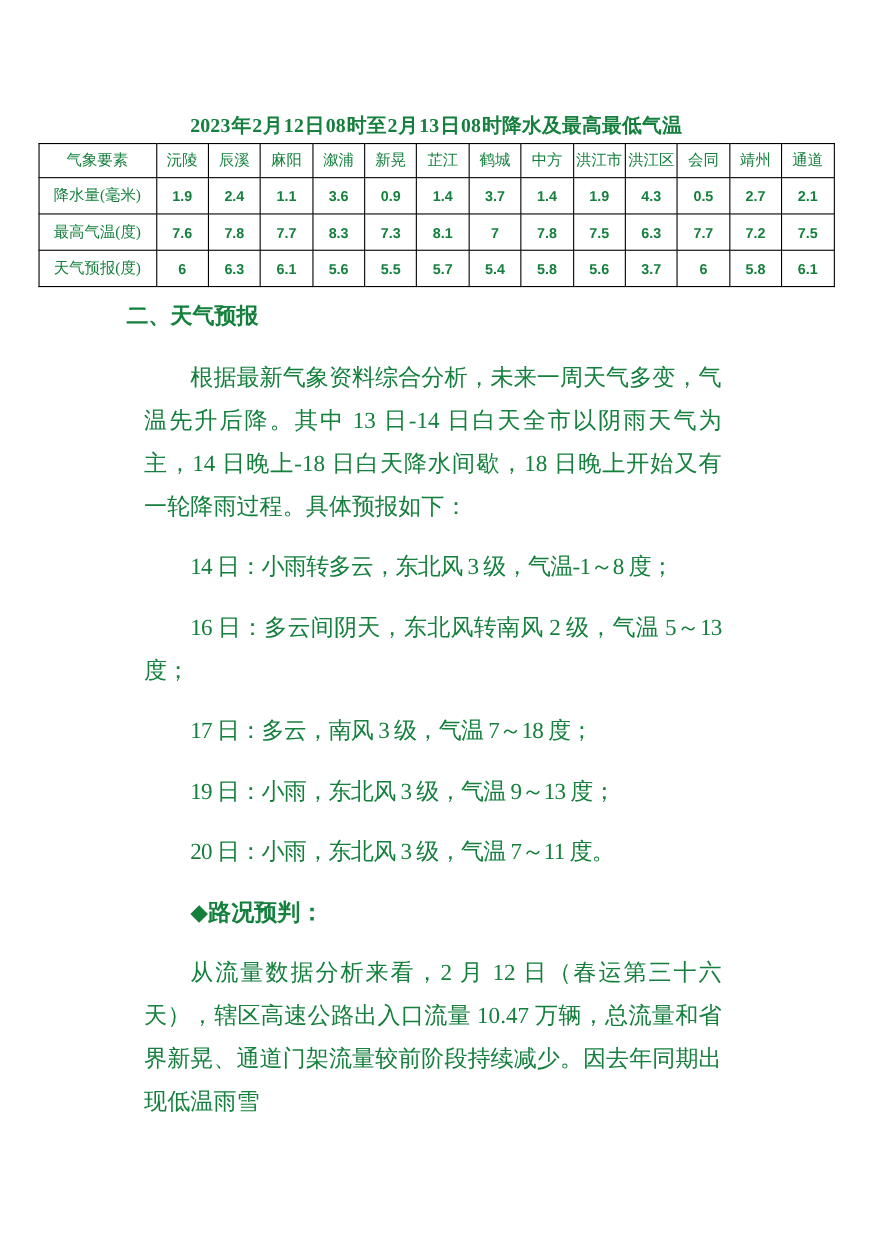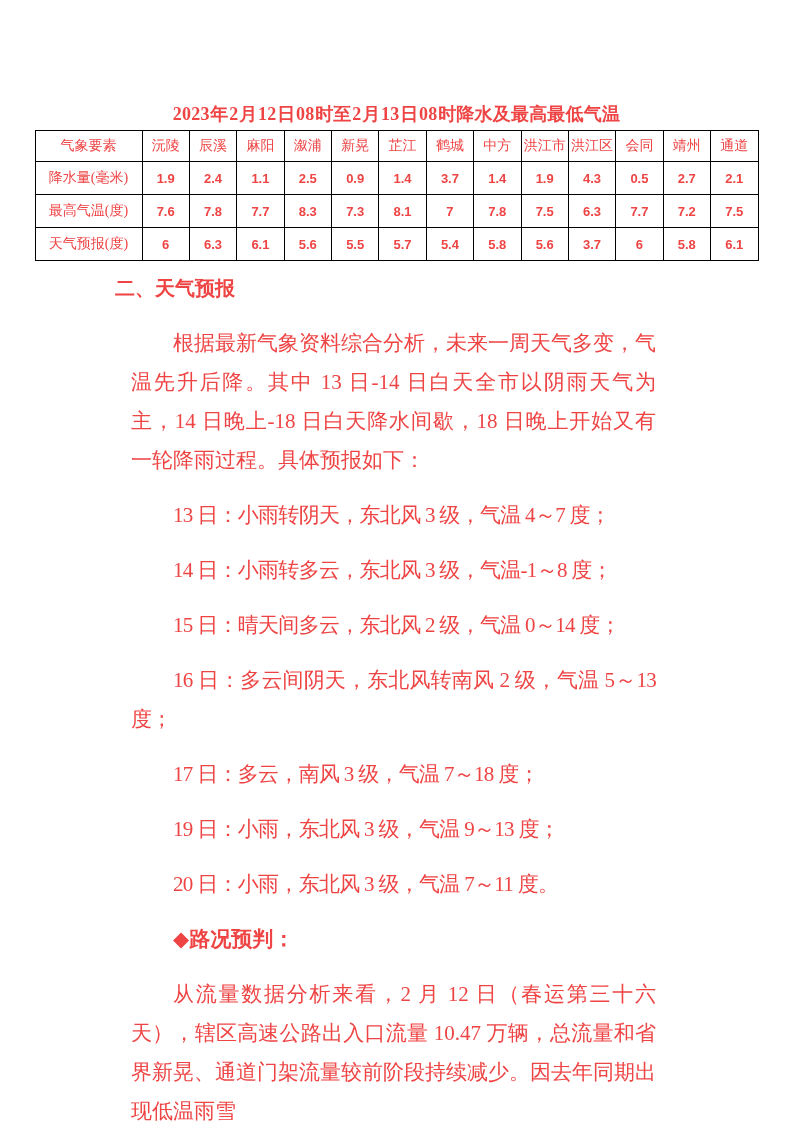--- a/index.html
+++ b/index.html
@@ -5,21 +5,21 @@
   html, body {
     margin: 0;
     padding: 0;
     background: #ffffff;
   }
   .page {
     position: relative;
     width: 793px;
     height: 1122px;
     background: #ffffff;
-    color: #ef4444;
+    color: #15803d;
     font-family: "Liberation Serif", "DejaVu Serif", serif;
     overflow: hidden;
   }
   .doc-title {
     padding-top: 101px;
     text-align: center;
     font-size: 18px;
     font-weight: bold;
     line-height: 26px;
     word-spacing: -4px;
@@ -99,21 +99,21 @@
           <th>靖州</th>
           <th>通道</th>
         </tr>
     </thead>
     <tbody>
         <tr>
           <td class="row-label">降水量(毫米)</td>
           <td class="value">1.9</td>
           <td class="value">2.4</td>
           <td class="value">1.1</td>
-          <td class="value">2.5</td>
+          <td class="value">3.6</td>
           <td class="value">0.9</td>
           <td class="value">1.4</td>
           <td class="value">3.7</td>
           <td class="value">1.4</td>
           <td class="value">1.9</td>
           <td class="value">4.3</td>
           <td class="value">0.5</td>
           <td class="value">2.7</td>
           <td class="value">2.1</td>
         </tr>
@@ -152,23 +152,21 @@
       </tbody>
   </table>
 
   <div class="body-text">
 
     <h2 class="section-heading">二、天气预报</h2>
 
     <p>根据最新气象资料综合分析，未来一周天气多变，气温先升后降。其中 13 日-14 日白天全市以阴雨天气为主，14 日晚上-18 日白天降水间歇，18 日晚上开始又有一轮降雨过程。具体预报如下：</p>
 
     <div>
-        <p class="day-line">13 日：小雨转阴天，东北风 3 级，气温 4～7 度；</p>
         <p class="day-line">14 日：小雨转多云，东北风 3 级，气温-1～8 度；</p>
-        <p class="day-line">15 日：晴天间多云，东北风 2 级，气温 0～14 度；</p>
         <p class="day-line">16 日：多云间阴天，东北风转南风 2 级，气温 5～13 度；</p>
         <p class="day-line">17 日：多云，南风 3 级，气温 7～18 度；</p>
         <p class="day-line">19 日：小雨，东北风 3 级，气温 9～13 度；</p>
         <p class="day-line">20 日：小雨，东北风 3 级，气温 7～11 度。</p>
       </div>
 
     <p class="road-heading">◆路况预判：</p>
 
     <p><span class="bold-lead">从流量数据分析来看，</span><span>2 月 12 日（春运第三十六天），辖区高速公路出入口流量 10.47 万辆，总流量和省界新晃、通道门架流量较前阶段持续减少。因去年同期出现低温雨雪</span></p>
 

